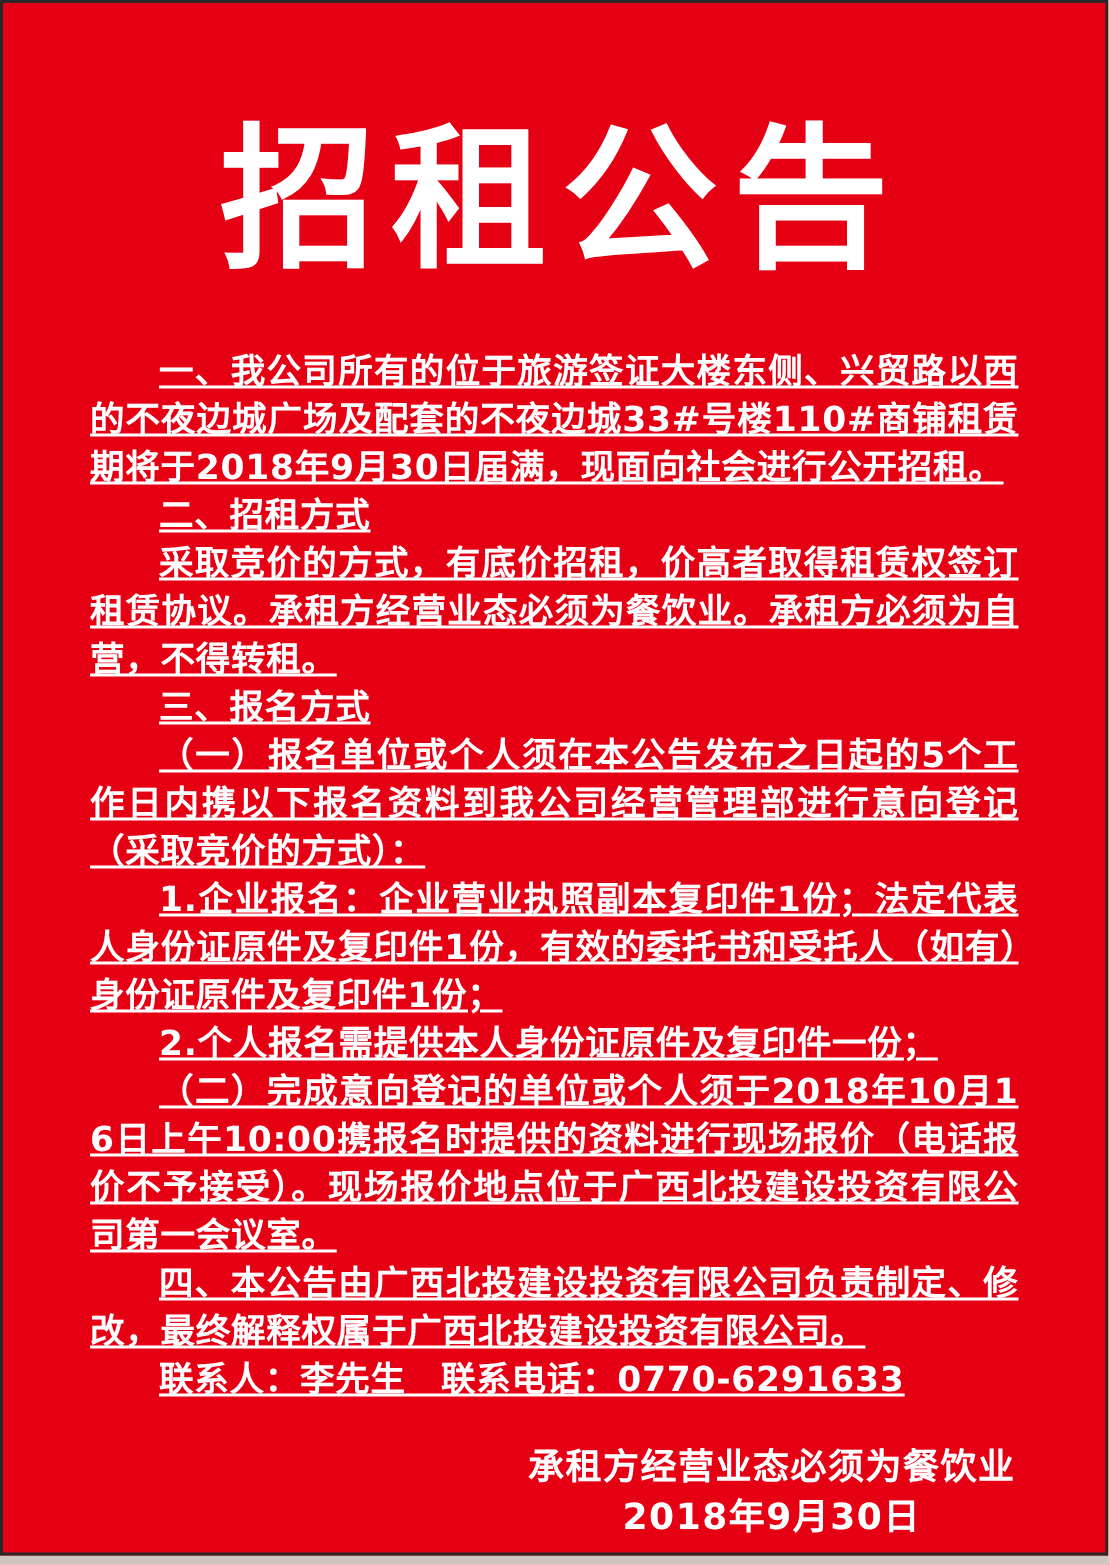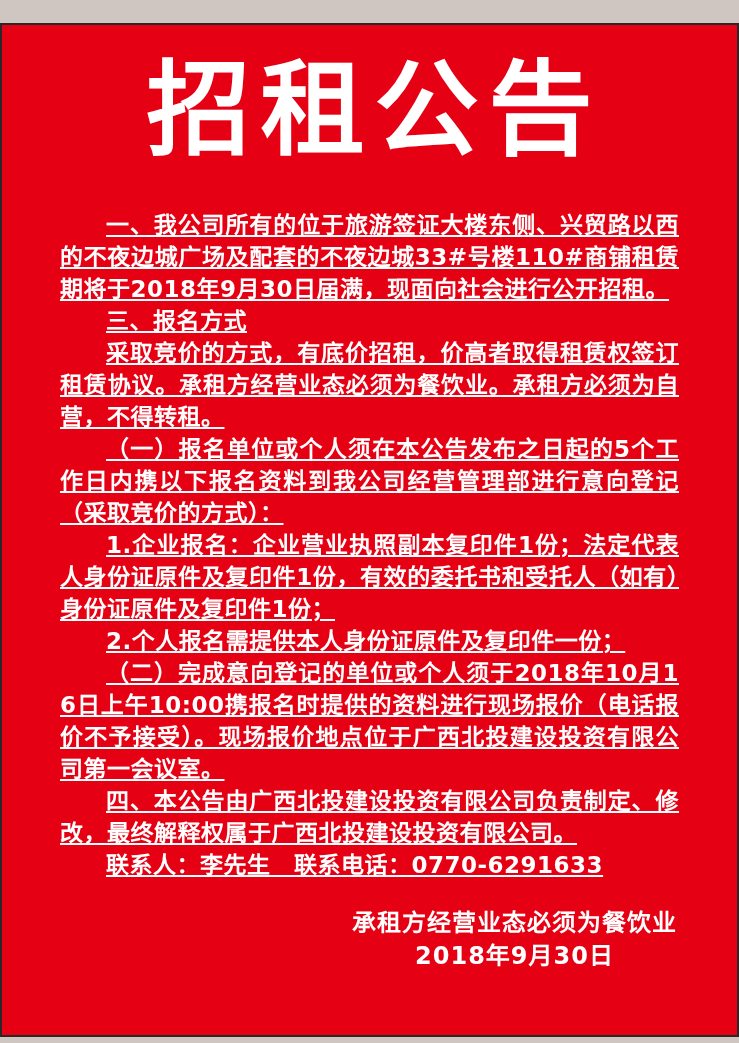--- a/index.html
+++ b/index.html
@@ -18,23 +18,22 @@
     background: #cfc5c1; 
     overflow: hidden;
     font-family: "DejaVu Sans", "Liberation Sans", sans-serif;
   }
   .page {
     position: absolute;
     top: 0; left: 0; right: 0; bottom: 6px;
     box-sizing: border-box;
     background: var(--red);
     border: 2px solid #2b2627;
-    padding: 30px 58px 0 58px;
+    padding: 76px 58px 0 58px;
     color: var(--ink);
-    margin-top: 23px;
   }
   .notice-title {
     margin: 0 0 44px 0;
     text-align: center;
     font-family: "DejaVu Serif", "Liberation Serif", serif;
     font-weight: 900;
     font-size: 104px;
     line-height: 1.06;
     letter-spacing: 10px;
     margin-right: -10px; 
@@ -67,22 +66,23 @@
 </head>
 <body>
 
 <div class="frame">
   <div class="page">
 
     <h1 class="notice-title">招租公告</h1>
 
     <div class="body-text">
       <p>一、我公司所有的位于旅游签证大楼东侧、兴贸路以西的不夜边城广场及配套的不夜边城33#号楼110#商铺租赁期将于2018年9月30日届满，现面向社会进行公开招租。</p>
+      <p>二、招租方式</p>
+      <p>采取竞价的方式，有底价招租，价高者取得租赁权签订租赁协议。承租方经营业态必须为餐饮业。承租方必须为自营，不得转租。</p>
       <p>三、报名方式</p>
-      <p>采取竞价的方式，有底价招租，价高者取得租赁权签订租赁协议。承租方经营业态必须为餐饮业。承租方必须为自营，不得转租。</p>
       <p>（一）报名单位或个人须在本公告发布之日起的5个工作日内携以下报名资料到我公司经营管理部进行意向登记（采取竞价的方式）：</p>
       <p>1.企业报名：企业营业执照副本复印件1份；法定代表人身份证原件及复印件1份，有效的委托书和受托人（如有）身份证原件及复印件1份；</p>
       <p>2.个人报名需提供本人身份证原件及复印件一份；</p>
       <p>（二）完成意向登记的单位或个人须于2018年10月16日上午10:00携报名时提供的资料进行现场报价（电话报价不予接受）。现场报价地点位于广西北投建设投资有限公司第一会议室。</p>
       <p>四、本公告由广西北投建设投资有限公司负责制定、修改，最终解释权属于广西北投建设投资有限公司。</p>
       <p>联系人：李先生　联系电话：0770-6291633</p>
     </div>
 
     <div class="signature">
       <div>承租方经营业态必须为餐饮业</div>

